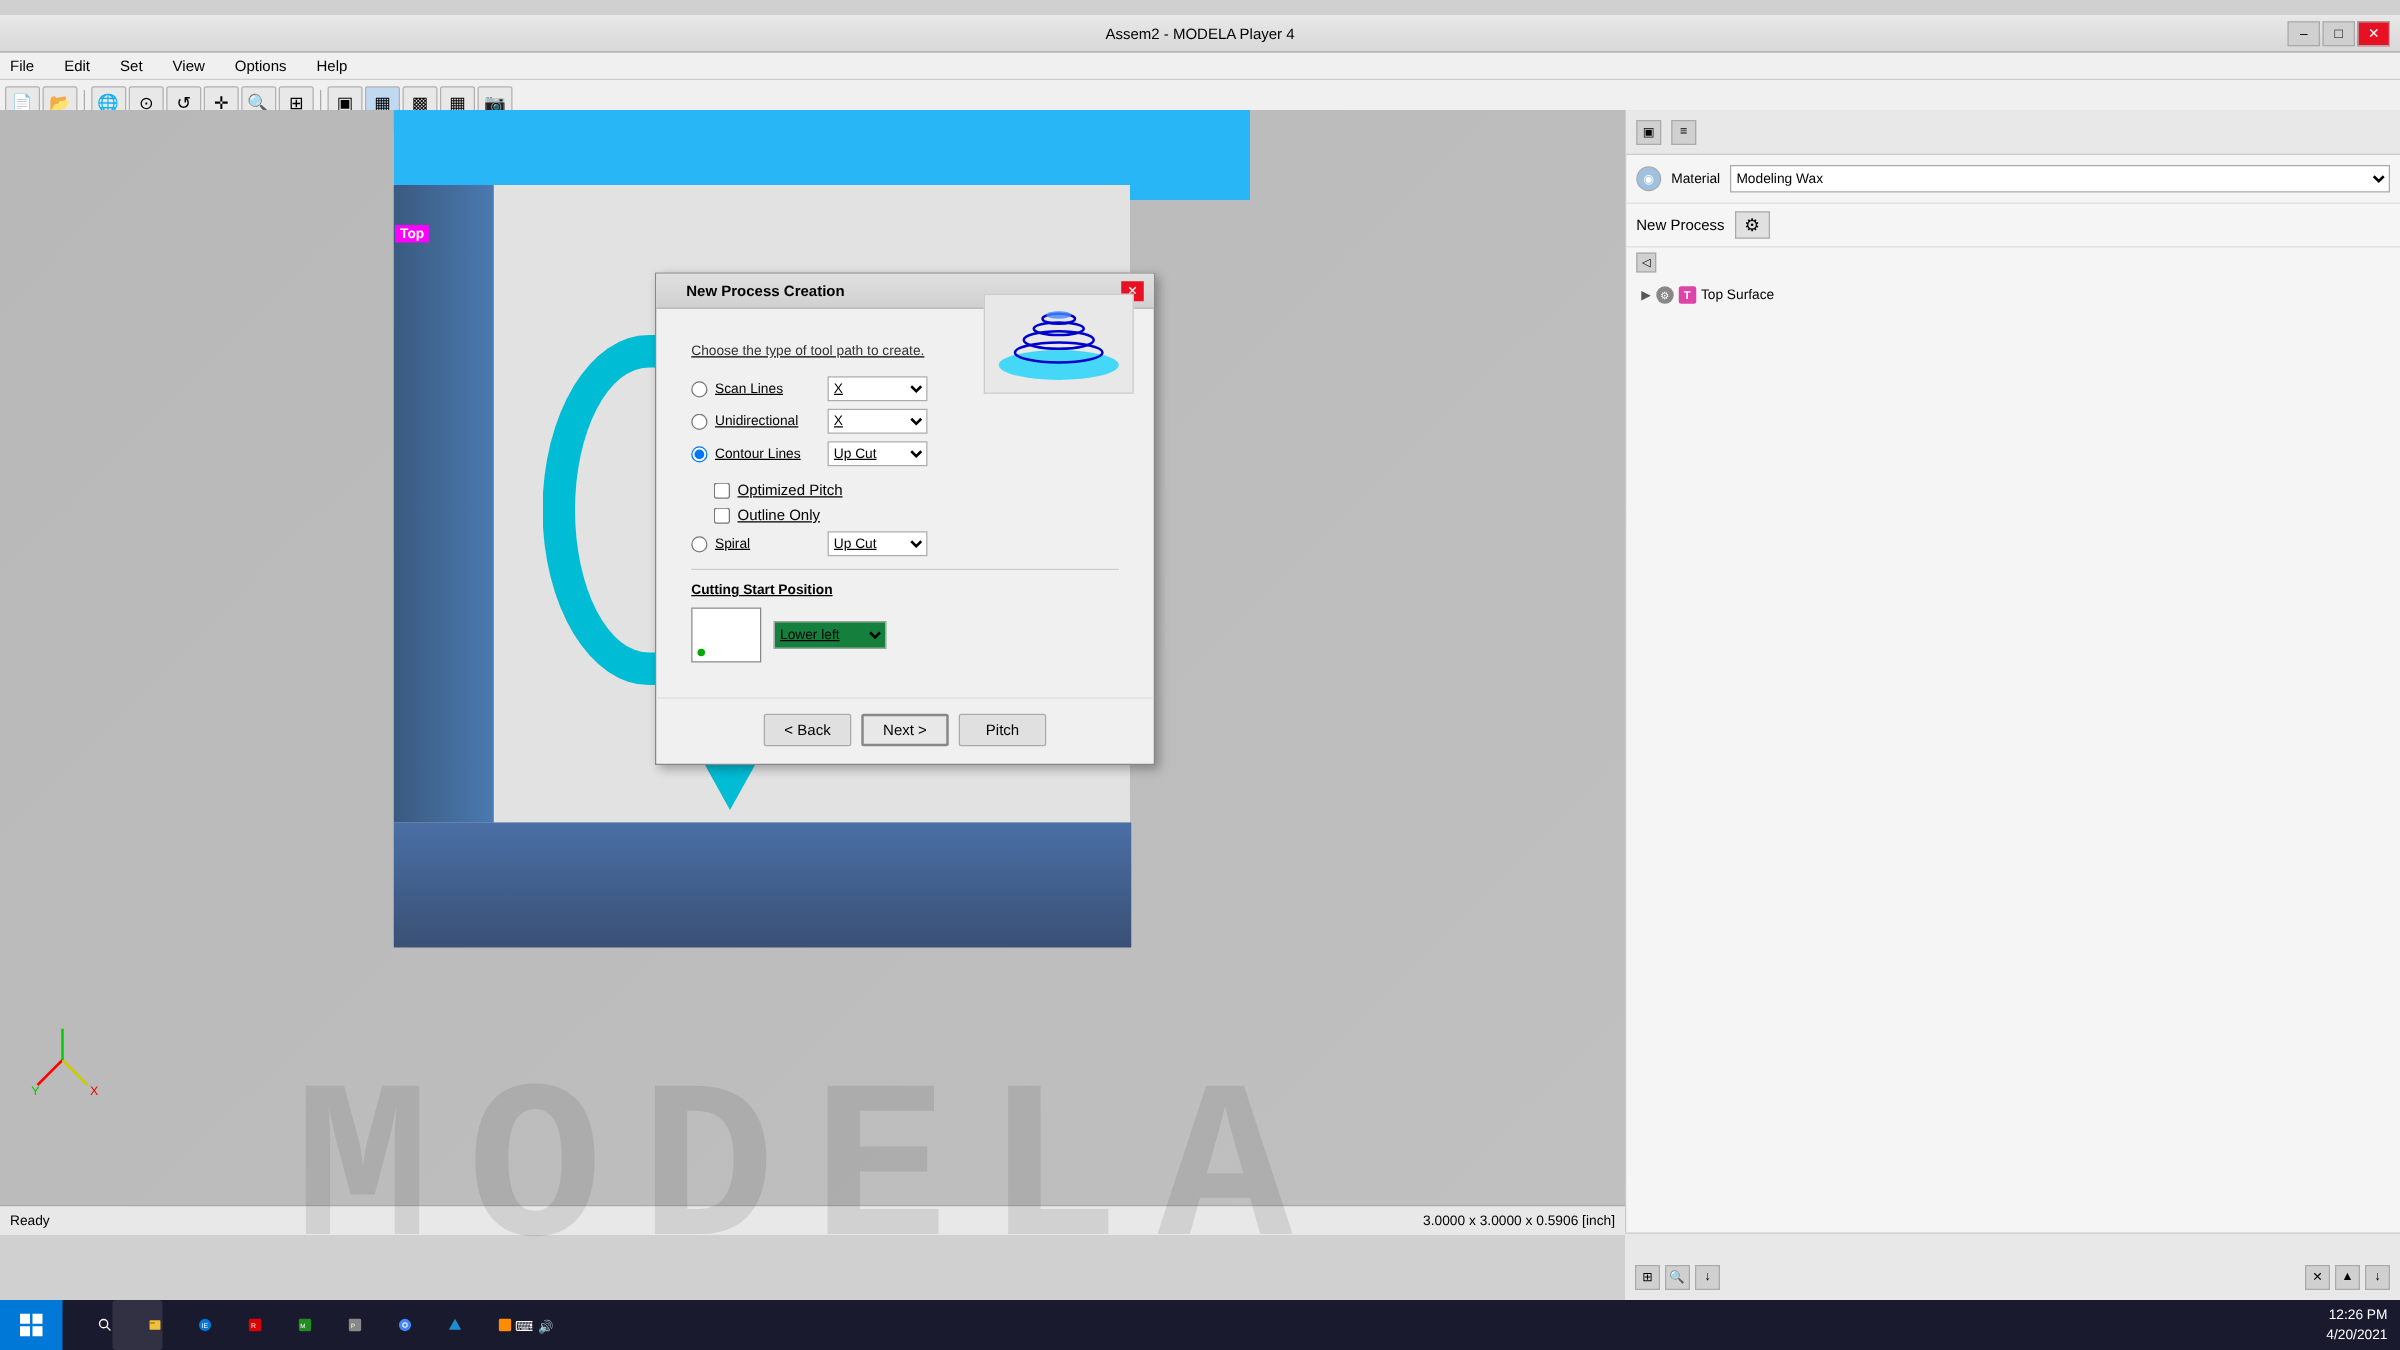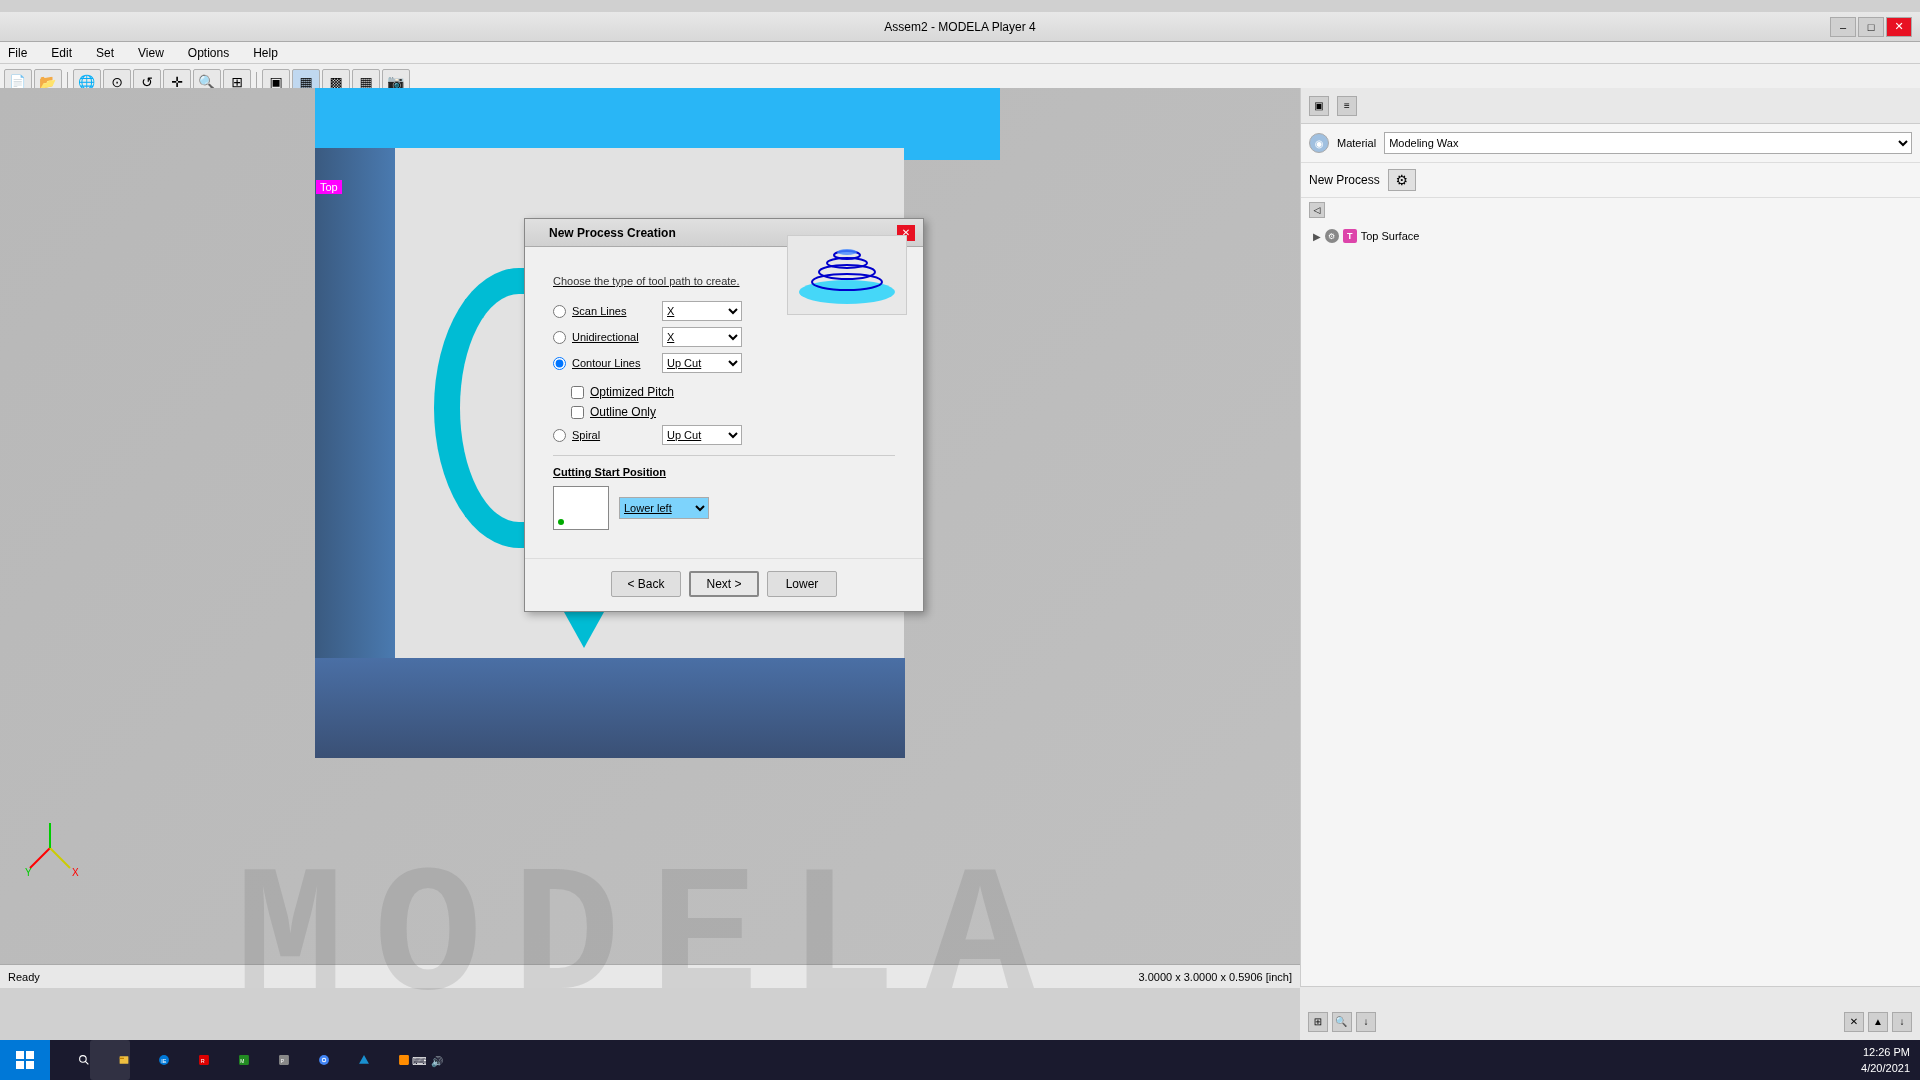--- a/index.html
+++ b/index.html
@@ -101,21 +101,21 @@
     }
 
     
     #top-label {
       position: absolute;
       top: 92px;
       left: 316px;
       background: #ff00ff;
       color: white;
       font-size: 11px;
-      font-weight: normal;
+      font-weight: bold;
       padding: 1px 4px;
       z-index: 10;
     }
 
     
     #main-viewport {
       position: absolute;
       top: 88px;
       left: 0;
       width: 1300px;
@@ -422,21 +422,21 @@
       background: #00aa00;
       border-radius: 50%;
       position: absolute;
       bottom: 4px;
       left: 4px;
     }
     #position-select {
       height: 22px;
       font-size: 11px;
       border: 1px solid #aaa;
-      background: #7dd3fc;
+      background: #15803d;
       min-width: 90px;
       cursor: pointer;
     }
 
     
     #preview-area {
       position: absolute;
       top: 16px;
       right: 16px;
       width: 120px;
@@ -675,21 +675,21 @@
           <option>Upper right</option>
           <option>Center</option>
         </select>
       </div>
     </div>
   </div>
 
   <div id="modal-footer">
     <button class="dlg-btn">&lt; Back</button>
     <button class="dlg-btn primary">Next &gt;</button>
-    <button class="dlg-btn">Lower</button>
+    <button class="dlg-btn">Pitch</button>
   </div>
 </div>
 
 <div id="taskbar">
   <div id="start-btn">
     <svg width="20" height="20" viewBox="0 0 20 20">
       <rect x="1" y="1" width="8" height="8" fill="white"></rect>
       <rect x="11" y="1" width="8" height="8" fill="white"></rect>
       <rect x="1" y="11" width="8" height="8" fill="white"></rect>
       <rect x="11" y="11" width="8" height="8" fill="white"></rect>

